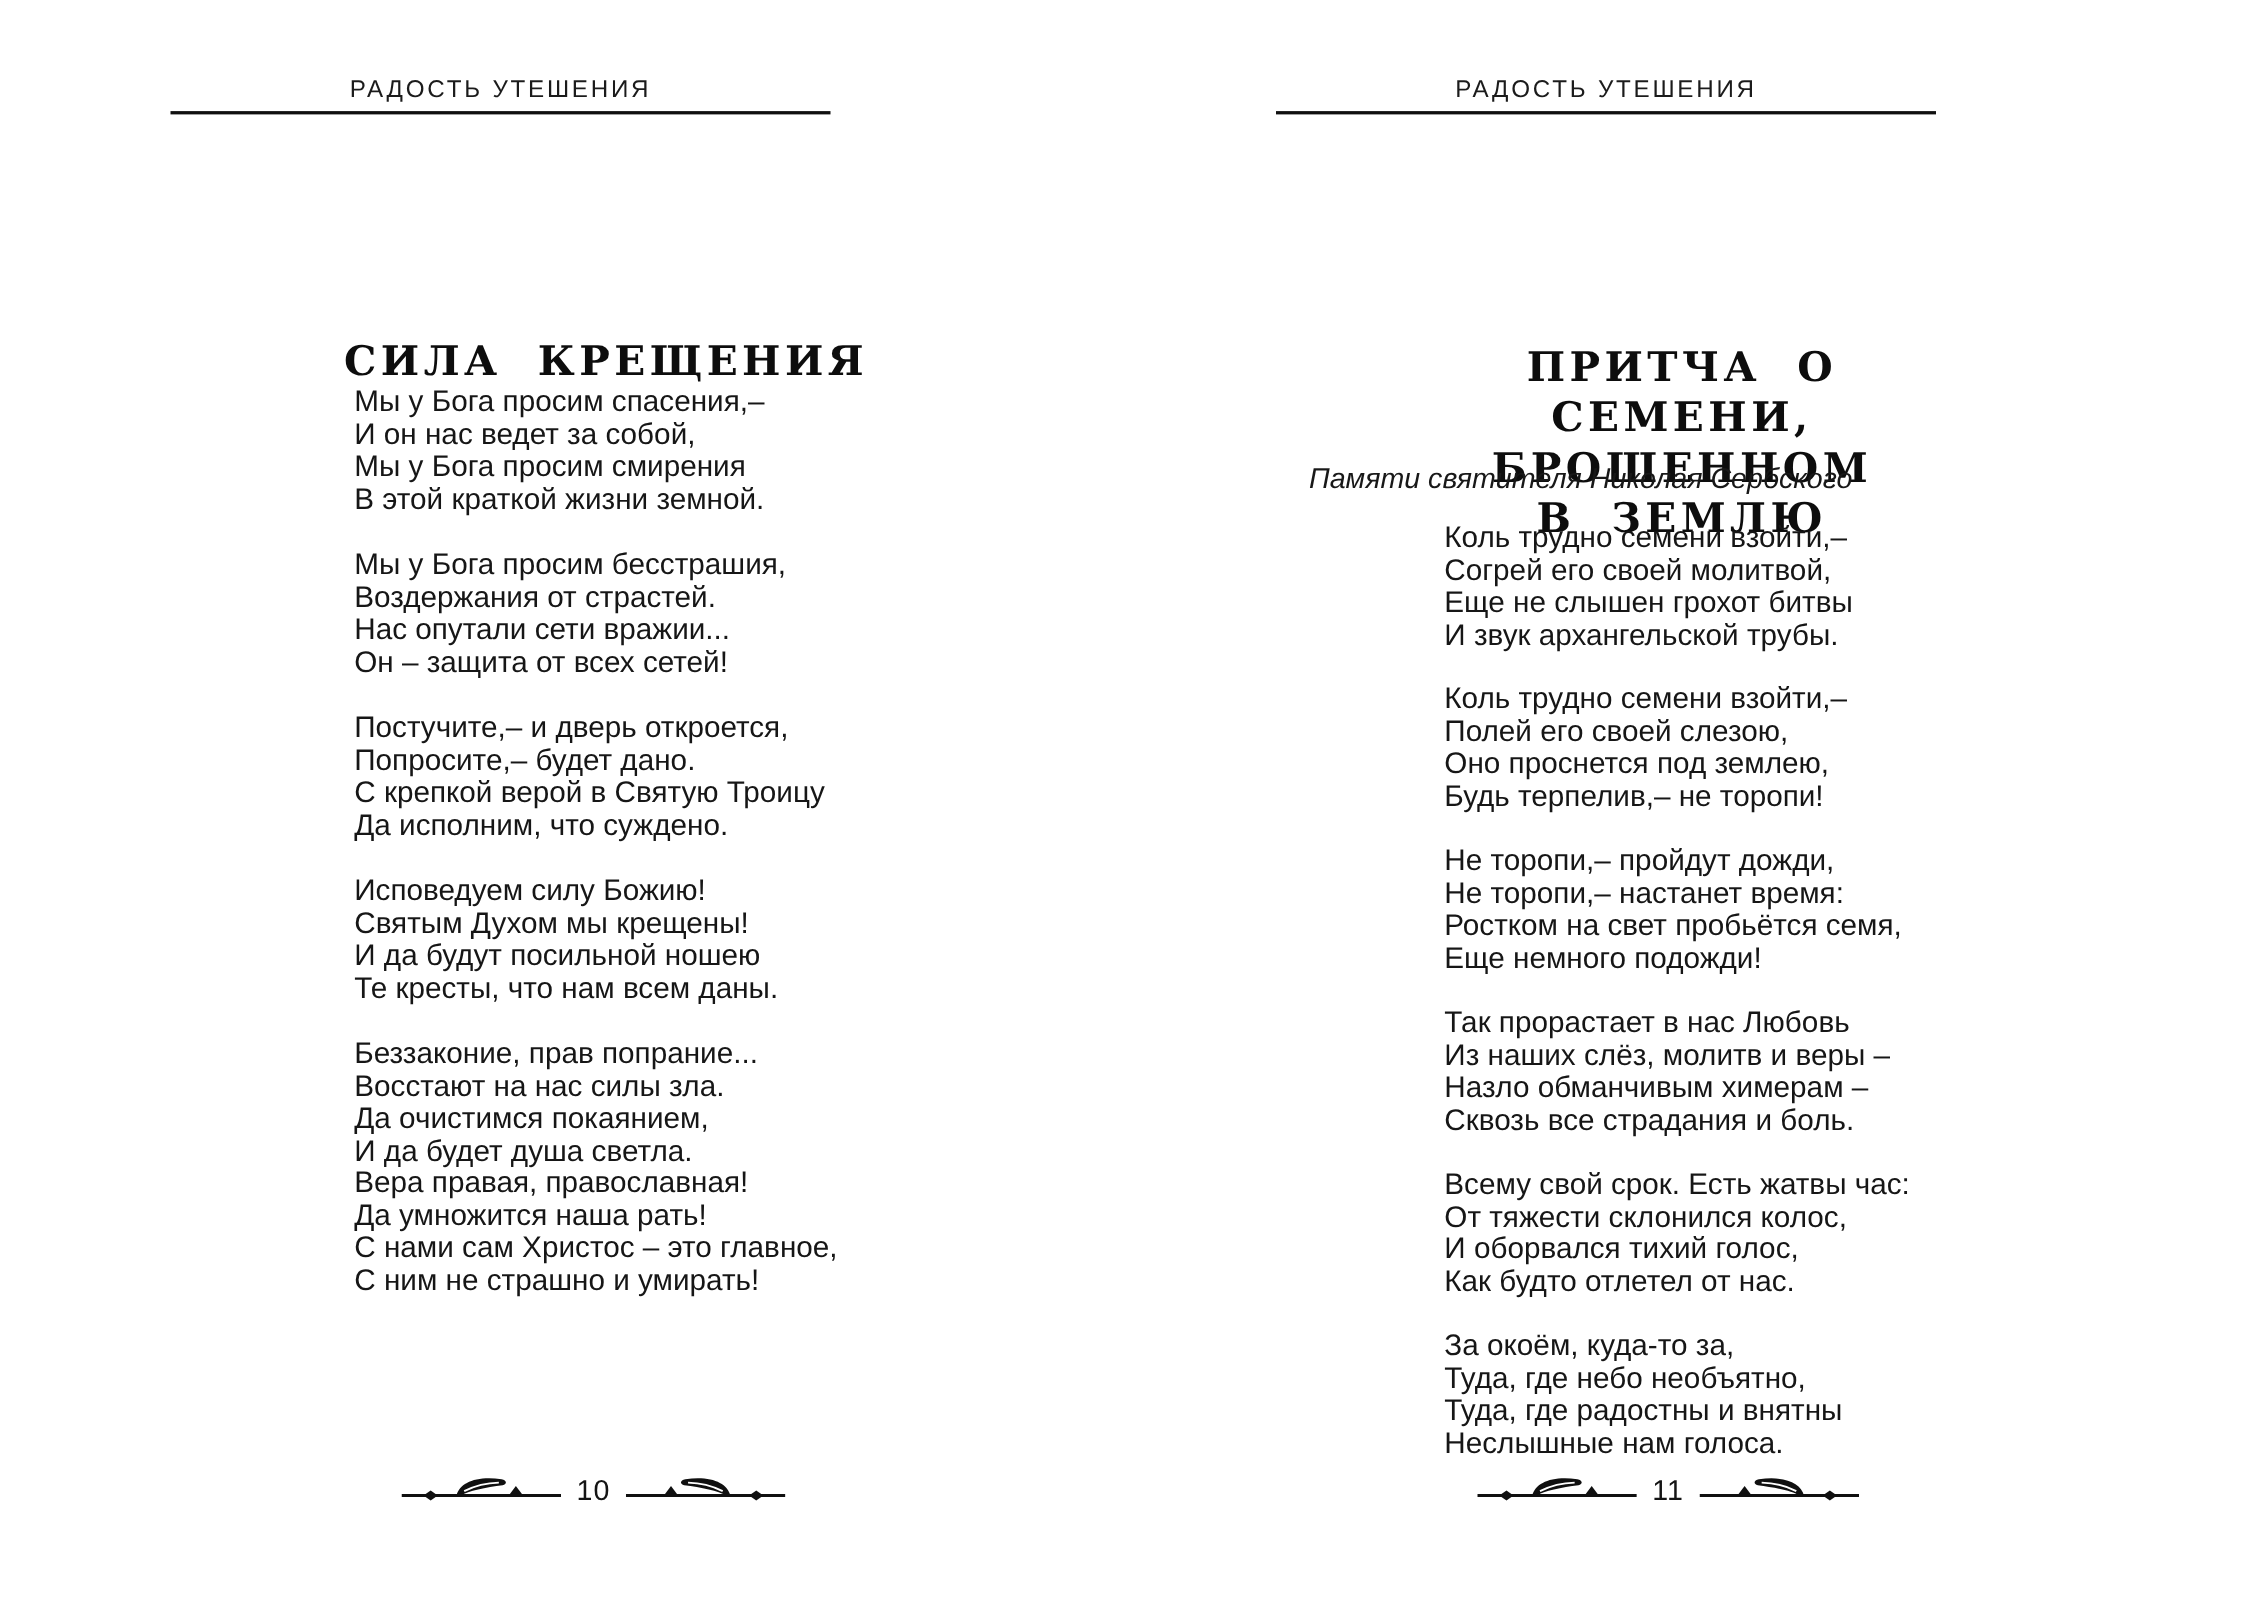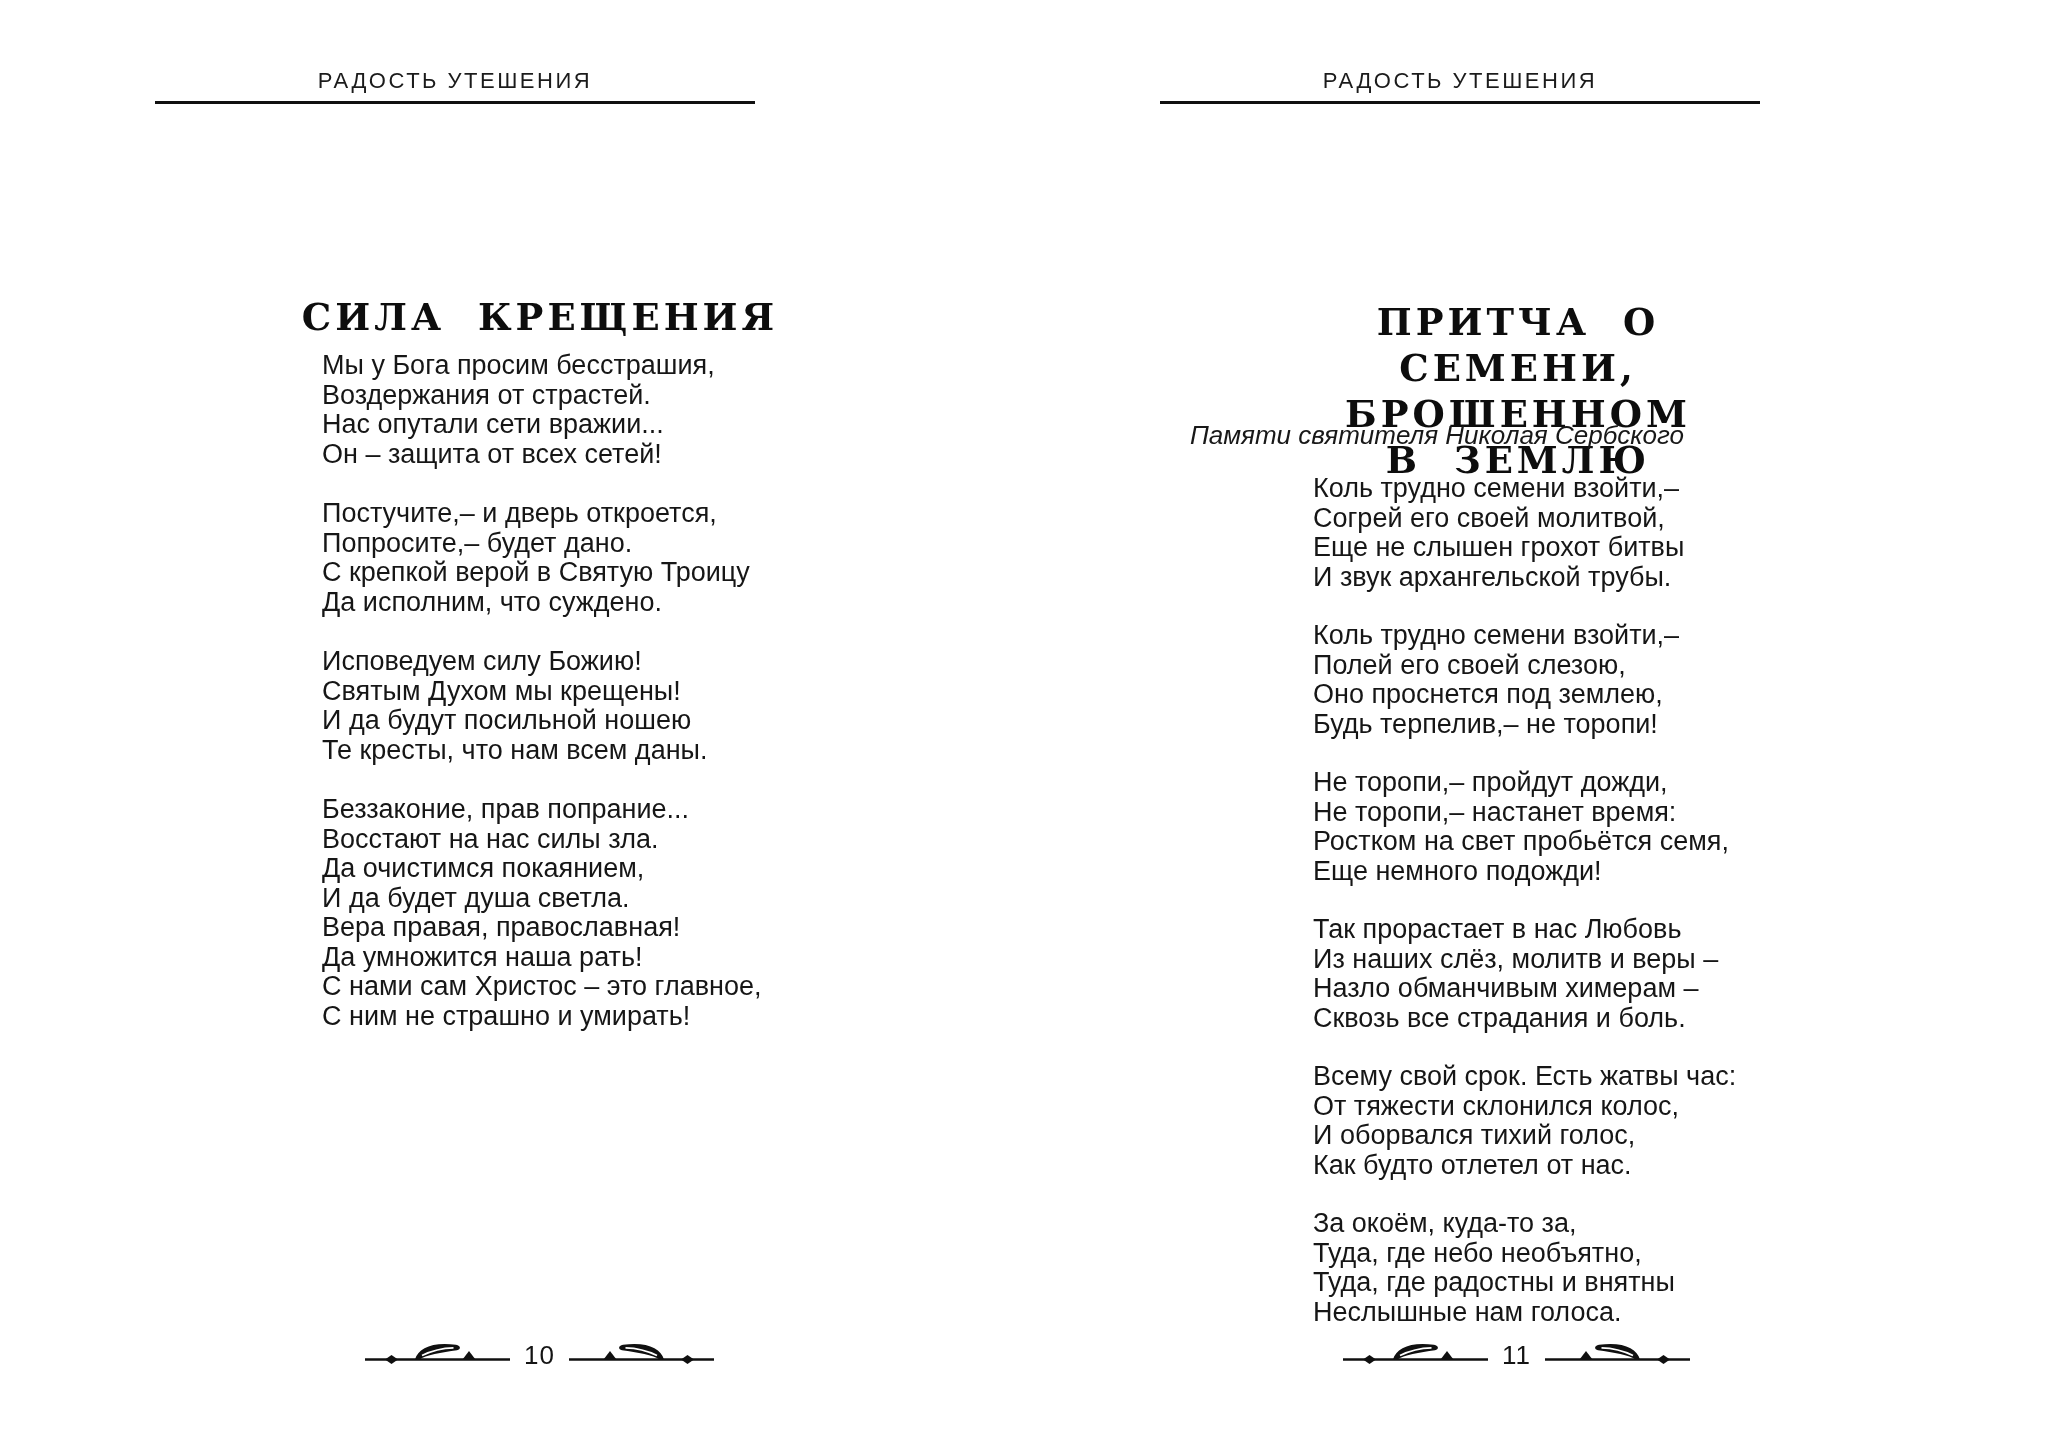--- a/index.html
+++ b/index.html
@@ -28,21 +28,21 @@
     position:absolute;
     top:101px;
     width:600px;
     height:3px;
     background:#101010;
   }
   .rule-left{left:155px;}
   .rule-right{left:1160px;}
   .poem-title{
     position:absolute;
-    margin:0;
+    margin:11px;
     font-family:"DejaVu Serif", serif;
     font-weight:700;
     font-size:37px;
     letter-spacing:4px;
     word-spacing:16px;
     color:#0d0d0d;
     transform:translateX(-50%);
     white-space:pre-line;
     text-align:center;
   }
@@ -91,20 +91,24 @@
 
 <div class="spread">
 
   <section>
     <div class="running-head rh-left">РАДОСТЬ УТЕШЕНИЯ</div>
     <div class="head-rule rule-left"></div>
 
     <h1 class="poem-title title-left">СИЛА КРЕЩЕНИЯ</h1>
 
     <div class="poem poem-left">
+      <div class="stanza">Мы у Бога просим спасения,–
+И он нас ведет за собой,
+Мы у Бога просим смирения
+В этой краткой жизни земной.</div>
       <div class="stanza">Мы у Бога просим бесстрашия,
 Воздержания от страстей.
 Нас опутали сети вражии...
 Он – защита от всех сетей!</div>
       <div class="stanza">Постучите,– и дверь откроется,
 Попросите,– будет дано.
 С крепкой верой в Святую Троицу
 Да исполним, что суждено.</div>
       <div class="stanza">Исповедуем силу Божию!
 Святым Духом мы крещены!

